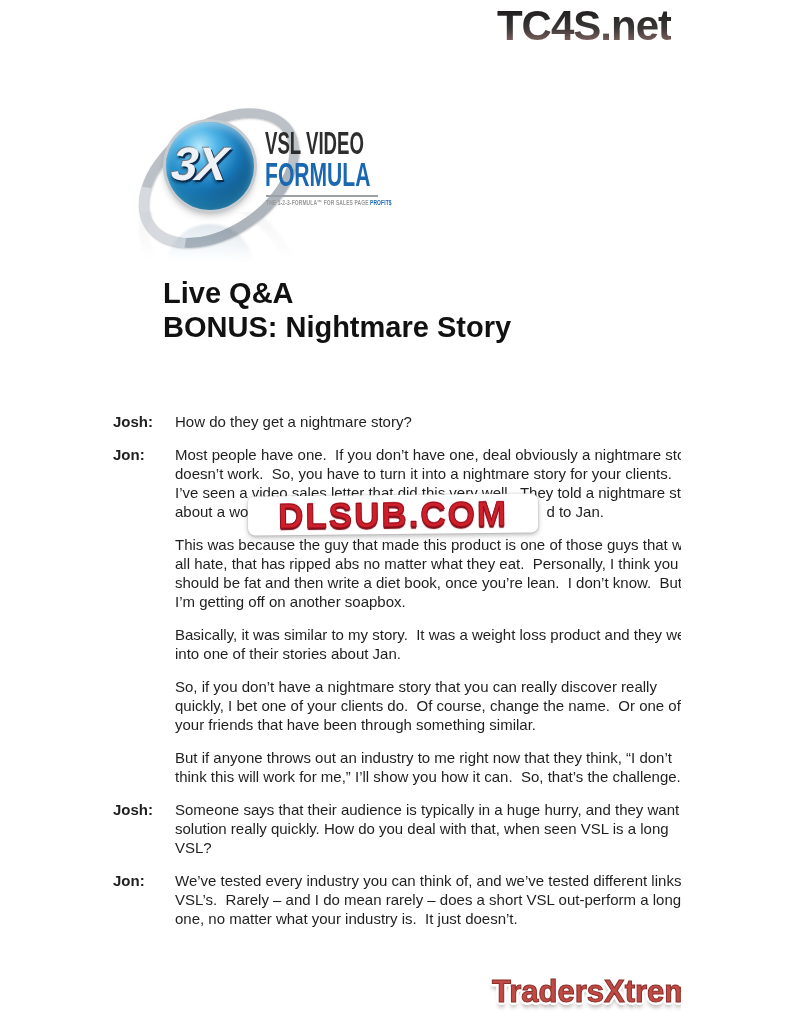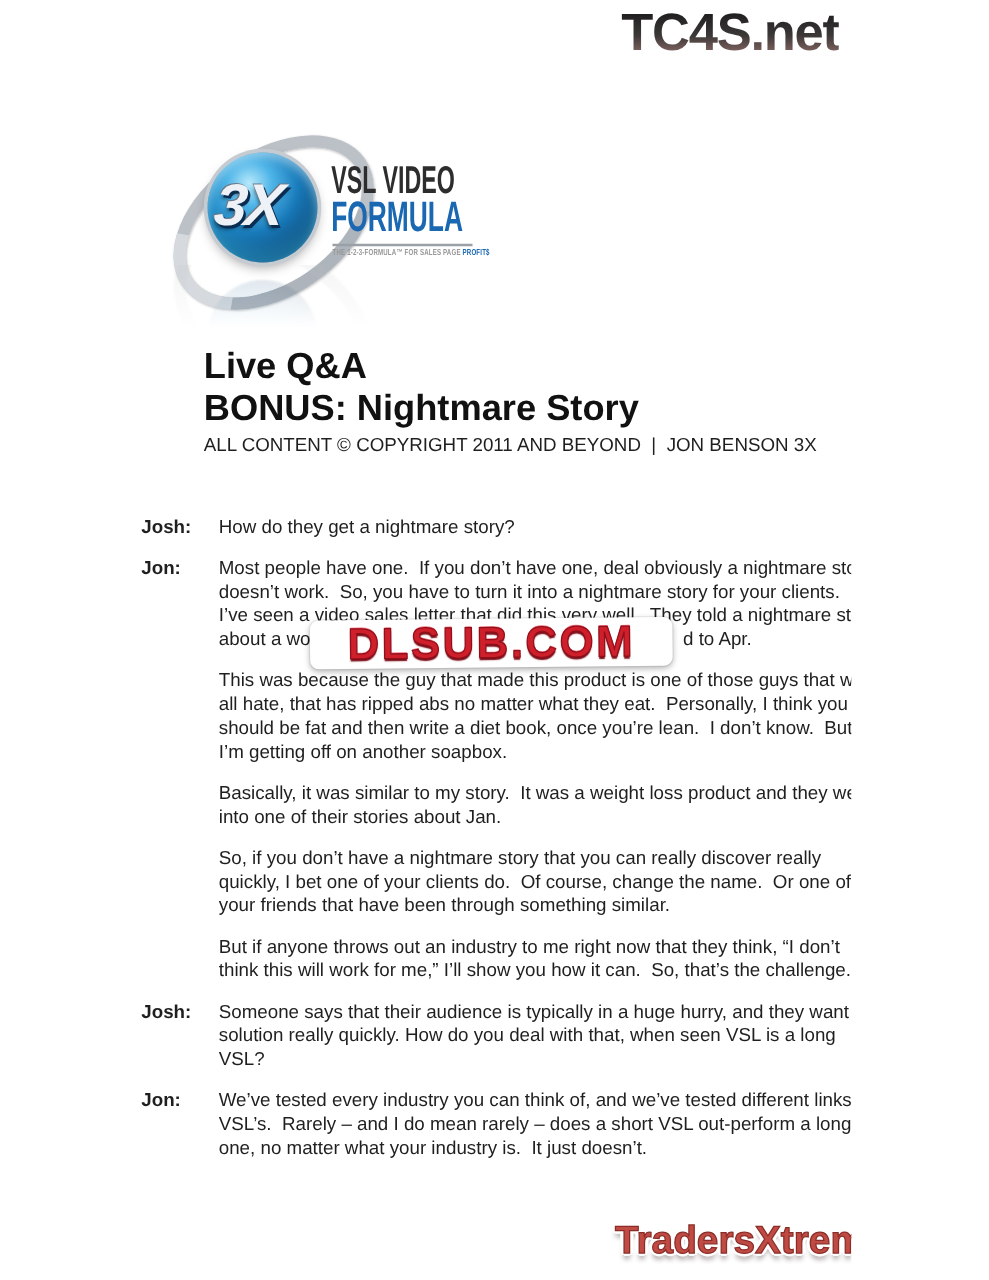--- a/index.html
+++ b/index.html
@@ -87,38 +87,38 @@
     <div class="ltag"><span>THE 1-2-3-FORMULA™ FOR SALES PAGE </span><span class="acc">PROFIT$</span></div>
     <div class="lrefl">
       <div class="rsphere"></div>
       <div class="rring"></div>
     </div>
   </div>
 
   <div class="doc-header">
     <div class="title-line">Live Q&amp;A</div>
     <div class="title-line">BONUS: Nightmare Story</div>
-    <div class="copyright"><span>ALL CONTENT © COPYRIGHT 2011 AND BEYOND  |  JON BENSON 3X</span><br></div>
+    <div class="copyright"><br></div>
   </div>
 
   <div class="transcript">
 
     <div class="row">
       <div class="speaker">Josh:</div>
       <div class="dialogue">
         <p class="para">How do they get a nightmare story?</p>
       </div>
     </div>
 
     <div class="row">
       <div class="speaker">Jon:</div>
       <div class="dialogue">
         <p class="para"><span>Most people have one.  If you don’t have one, deal obviously a nightmare story
 doesn’t work.  So, you have to turn it into a nightmare story for your clients.
-I’ve seen a video sales letter that did this very well.  They told a nightmare story</span><br><span>about a wor</span><span class="wm-gap"></span><span>d to Apr.</span></p>
+I’ve seen a video sales letter that did this very well.  They told a nightmare story</span><br><span>about a wor</span><span class="wm-gap"></span><span>d to Jan.</span></p>
         <p class="para">This was because the guy that made this product is one of those guys that we
 all hate, that has ripped abs no matter what they eat.  Personally, I think you
 should be fat and then write a diet book, once you’re lean.  I don’t know.  But
 I’m getting off on another soapbox.</p>
         <p class="para">Basically, it was similar to my story.  It was a weight loss product and they went
 into one of their stories about Jan.</p>
         <p class="para">So, if you don’t have a nightmare story that you can really discover really
 quickly, I bet one of your clients do.  Of course, change the name.  Or one of
 your friends that have been through something similar.</p>
         <p class="para">But if anyone throws out an industry to me right now that they think, “I don’t

